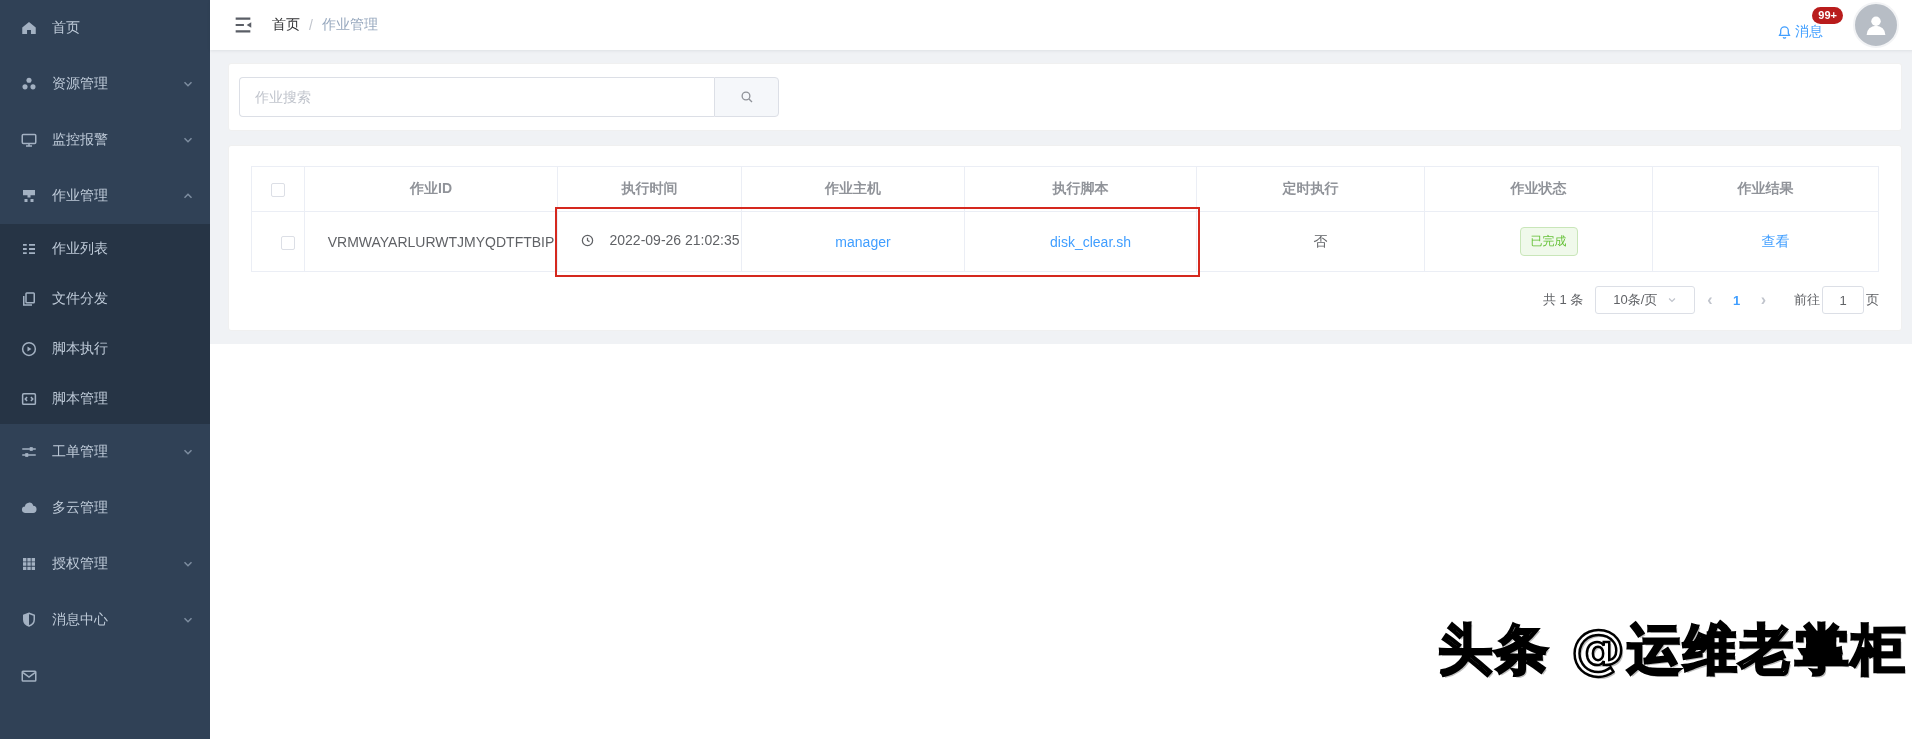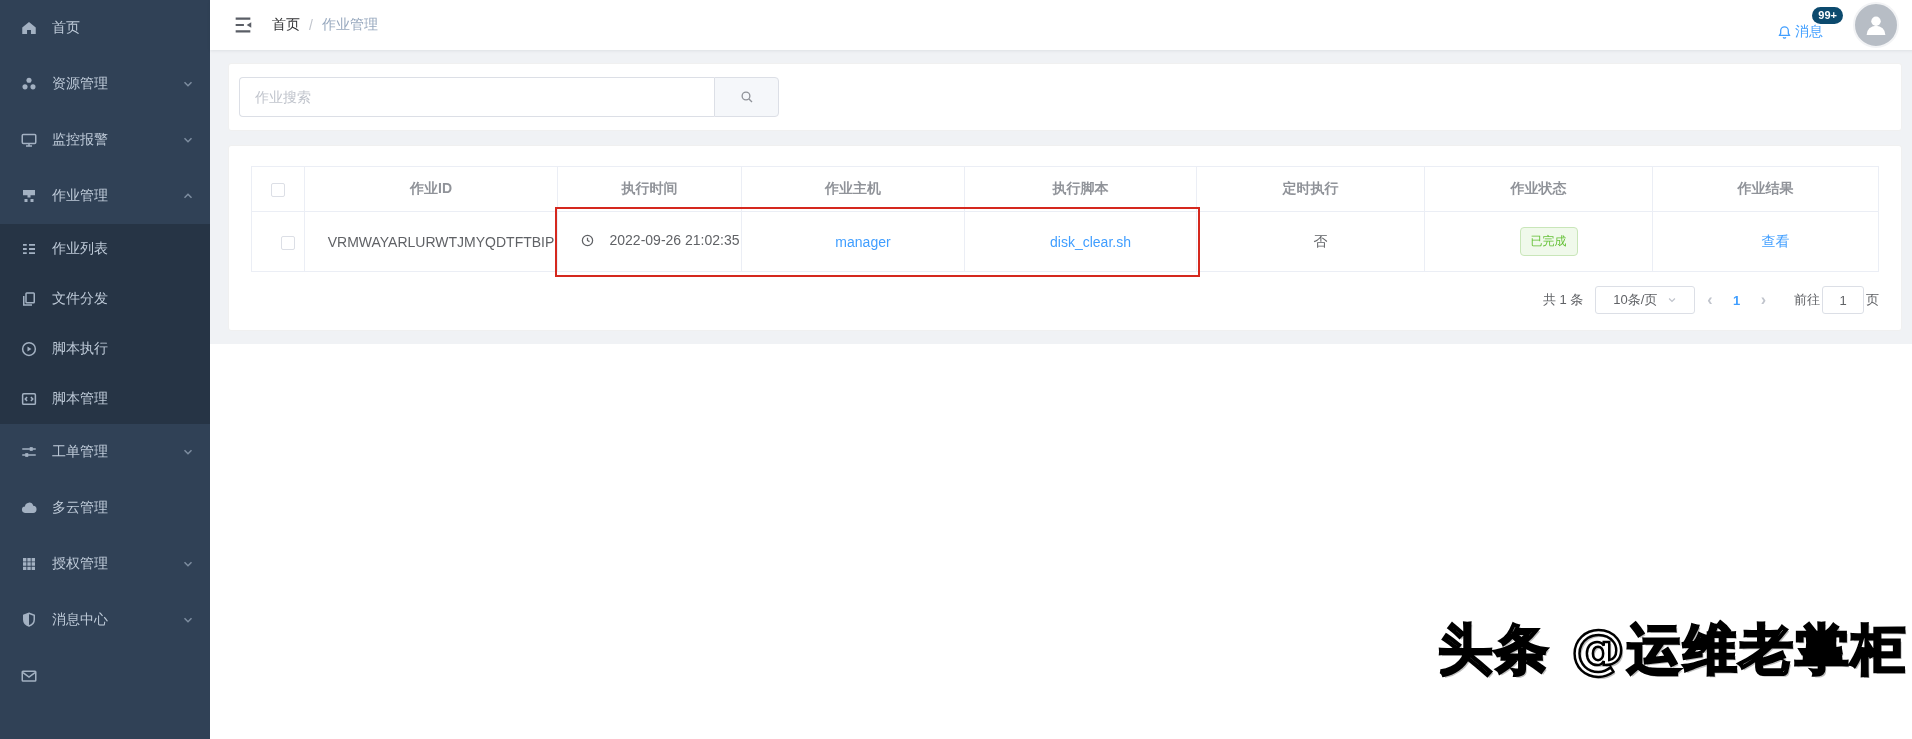--- a/index.html
+++ b/index.html
@@ -25,21 +25,21 @@
     padding:0 18px 0 22px; box-shadow:0 1px 3px rgba(0,21,41,.08); position:relative; z-index:3; }
   .fold { width:22px; height:22px; color:#5a5e66; cursor:pointer; }
   .breadcrumb { margin-left:18px; font-size:14px; display:flex; align-items:center; }
   .bc-home { color:#303133; cursor:pointer; }
   .bc-sep { color:#c0c4cc; margin:0 9px; }
   .bc-cur { color:#97a8be; }
   .nav-right { margin-left:auto; display:flex; align-items:center; }
   .msg-wrap { position:relative; color:#409eff; display:flex; align-items:flex-end;
     font-size:14px; cursor:pointer; margin-right:30px; margin-top:14px; }
   .msg-wrap .bell { width:17px; height:17px; margin-right:2px; }
-  .badge { position:absolute; top:-16px; right:-20px; background:#0c4a6e; color:#fff;
+  .badge { position:absolute; top:-16px; right:-20px; background:#b91c1c; color:#fff;
     font-size:11px; line-height:1; padding:3px 6px; border-radius:9px; font-weight:bold; }
   .avatar { width:46px; height:46px; border-radius:50%; background:#b7bdc5;
     border:2px solid #f2f3f5; display:flex; align-items:center; justify-content:center;
     cursor:pointer; overflow:hidden; }
   .avatar svg { width:30px; height:30px; }
 
   
   .content { background:#f0f2f5; padding:13px 15px 13px 18px; }
   .search-card { background:#fff; border-radius:3px; padding:13px 10px; border:1px solid #f0f0f0; }
   .input-group { display:flex; width:540px; height:40px; }

